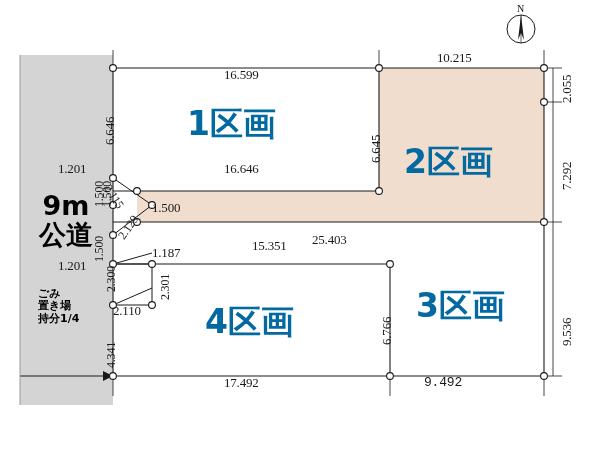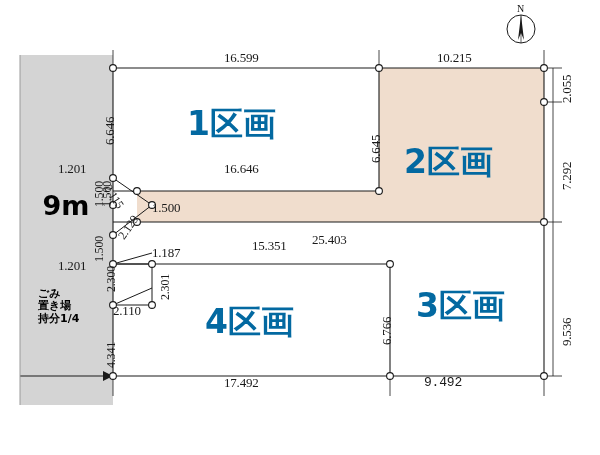--- a/index.html
+++ b/index.html
@@ -176,29 +176,30 @@
 
 <div class="compass-n" style="left:517px;top:3px;">N</div>
 
 <div class="plot-label" style="left:187px;top:102px;">1区画</div>
 <div class="plot-label" style="left:404px;top:140px;">2区画</div>
 <div class="plot-label" style="left:416px;top:284px;">3区画</div>
 <div class="plot-label" style="left:205px;top:300px;">4区画</div>
 
 <div class="road-label" style="left:24px;top:192px;width:84px;">
   <span>9m</span><br>
+  <span>公道</span>
 </div>
 
 <div class="gomi-label" style="left:38px;top:288px;width:70px;">
   <span>ごみ</span><br>
   <span>置き場</span><br>
   <span>持分1/4</span>
 </div>
 
-<div class="dim-label" style="left:224px;top:50px;">16.599</div>
+<div class="dim-label" style="left:224px;top:67px;">16.599</div>
 <div class="dim-label" style="left:437px;top:50px;">10.215</div>
 <div class="dim-label" style="left:224px;top:161px;">16.646</div>
 <div class="dim-label" style="left:312px;top:203px;margin-top:29px;">25.403</div>
 <div class="dim-label" style="left:243px;top:238px;margin-left:9px;">15.351</div>
 <div class="dim-label" style="left:224px;top:375px;">17.492</div>
 <div class="dim-label" style="left:424px;top:375px;font-family:Liberation Mono, monospace;">9.492</div>
 <div class="dim-label" style="left:58px;top:161px;">1.201</div>
 <div class="dim-label" style="left:58px;top:258px;">1.201</div>
 <div class="dim-label" style="left:152px;top:200px;">1.500</div>
 <div class="dim-label" style="left:152px;top:245px;">1.187</div>

